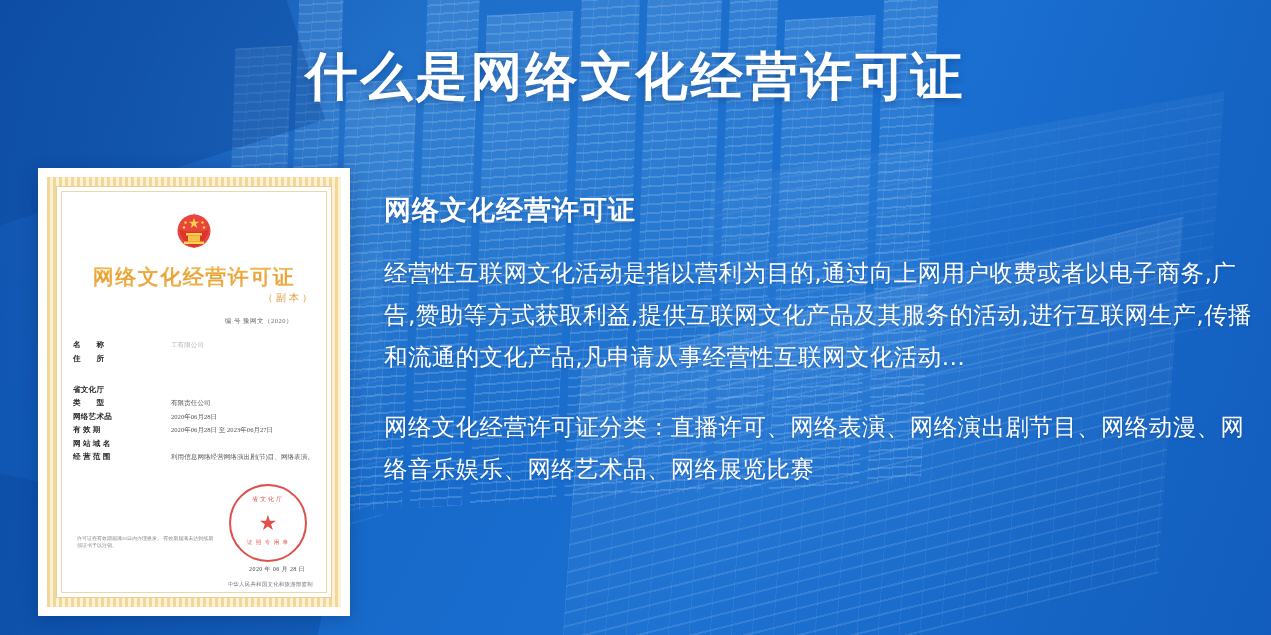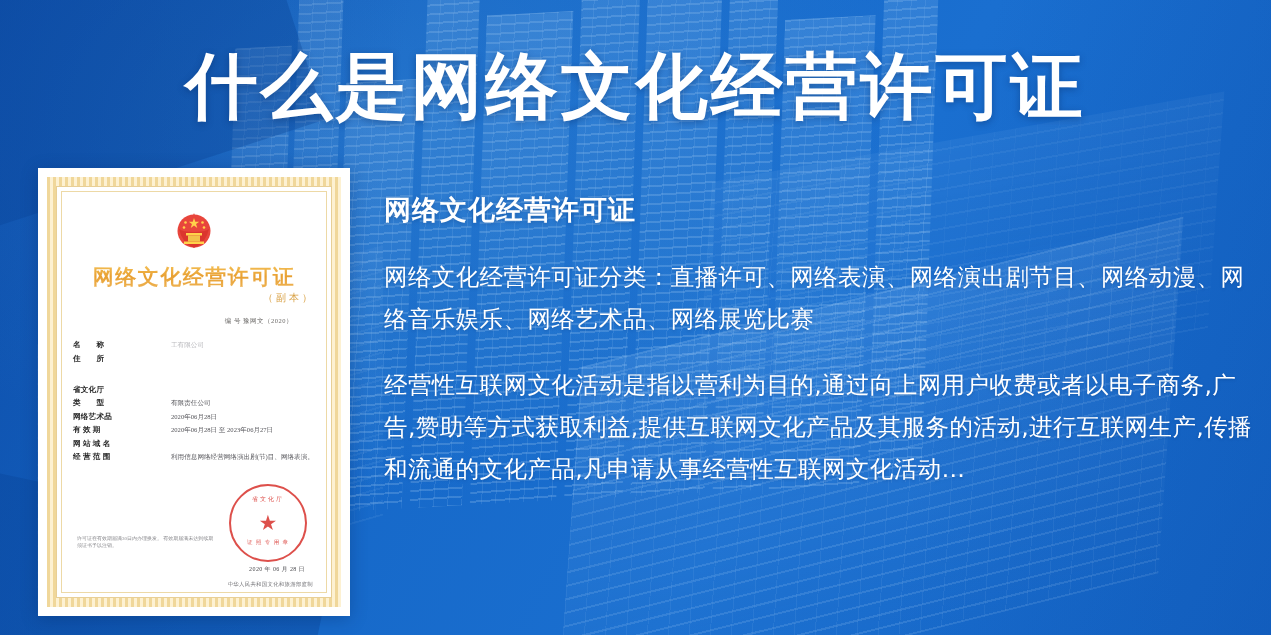--- a/index.html
+++ b/index.html
@@ -67,21 +67,21 @@
     background:linear-gradient(100deg, rgba(10,70,160,.40) 0%, rgba(0,0,0,0) 30%, rgba(0,0,0,0) 72%, rgba(12,78,170,.28) 100%);
   }
 
   
   #headline {
     position:absolute; left:0; right:0; top:49px;
     text-align:center;
     color:#ffffff;
     font-family:"Liberation Serif", "DejaVu Serif", serif;
     font-weight:700;
-    font-size:72px;
+    font-size:52px;
     line-height:1.06;
     letter-spacing:3px;
     text-shadow:0 2px 7px rgba(6,42,100,.42);
     white-space:nowrap;
   }
 
   
   #cert {
     position:absolute; left:38px; top:168px;
     width:312px; height:448px;
@@ -353,17 +353,17 @@
           <div class="seal-date">2020 年  06 月  28 日</div>
           <div class="cert-footer">中华人民共和国文化和旅游部监制</div>
         </div>
 
       </div>
     </div>
   </div>
 
   <div id="content">
     <div id="sub-title">网络文化经营许可证</div>
+    <p class="para second">经营性互联网文化活动是指以营利为目的,通过向上网用户收费或者以电子商务,广告,赞助等方式获取利益,提供互联网文化产品及其服务的活动,进行互联网生产,传播和流通的文化产品,凡申请从事经营性互联网文化活动…</p>
     <p class="para">网络文化经营许可证分类：直播许可、网络表演、网络演出剧节目、网络动漫、网络音乐娱乐、网络艺术品、网络展览比赛</p>
-    <p class="para second">经营性互联网文化活动是指以营利为目的,通过向上网用户收费或者以电子商务,广告,赞助等方式获取利益,提供互联网文化产品及其服务的活动,进行互联网生产,传播和流通的文化产品,凡申请从事经营性互联网文化活动…</p>
   </div>
 
 </div>
 
 </body></html>

